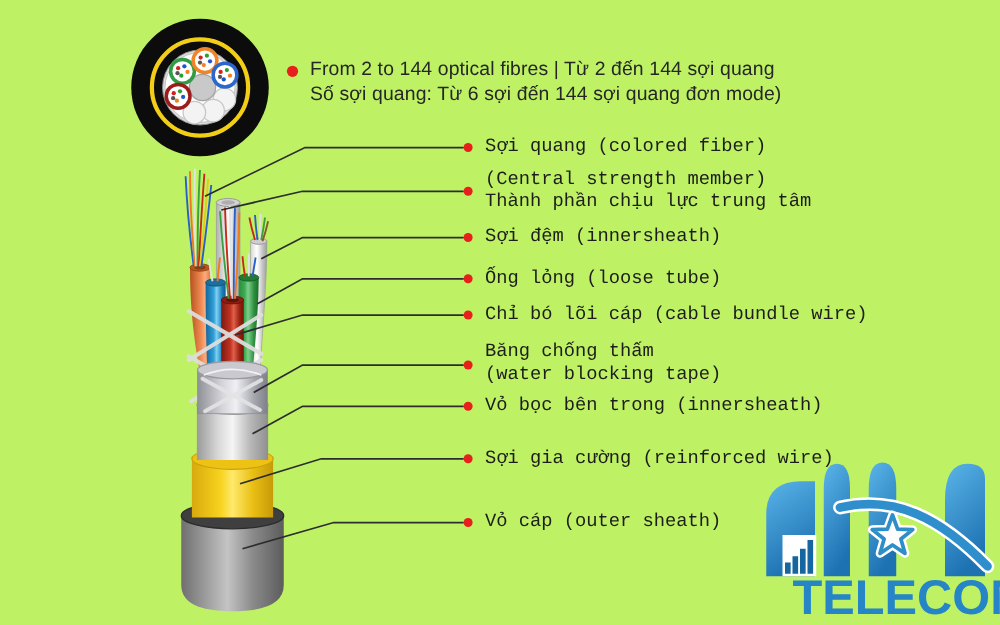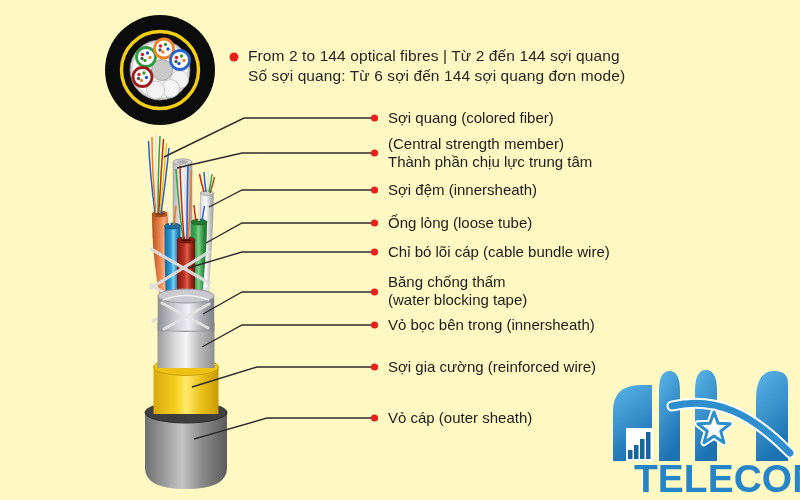--- a/index.html
+++ b/index.html
@@ -1,29 +1,29 @@
 <!DOCTYPE html>
 <html><head>
 <meta charset="utf-8">
 <style>
   html,body{margin:0;padding:0;background:#fff;}
   #canvas{
     position:relative;width:800px;height:500px;overflow:hidden;
-    background:#fef9c3;font-family:"Liberation Sans",sans-serif;
+    background:#bef264;font-family:"Liberation Sans",sans-serif;
   }
   #figure{position:absolute;left:0;top:0;width:800px;height:500px;}
   .hdr{
     position:absolute;left:248px;top:46px;width:420px;
     font-size:15.5px;line-height:20px;color:#262626;letter-spacing:0.1px;
   }
   .lbl{
     position:absolute;left:388px;white-space:nowrap;
     font-size:15px;line-height:18px;color:#1d1d1b;
   }
-  .lbl span{display:block;}
+  .lbl span{display:block;font-family:Liberation Mono, monospace;}
   #logo{position:absolute;left:600px;top:360px;width:200px;height:140px;}
   #logo-mark{position:absolute;left:0;top:0;width:200px;height:102px;}
   #logo-word{
     position:absolute;left:5px;top:102px;width:195px;
     font-size:39px;font-weight:bold;line-height:34px;letter-spacing:0px;
     color:#2585c7;white-space:nowrap;margin-left:29px;
   }
 </style>
 </head>
 <body>

